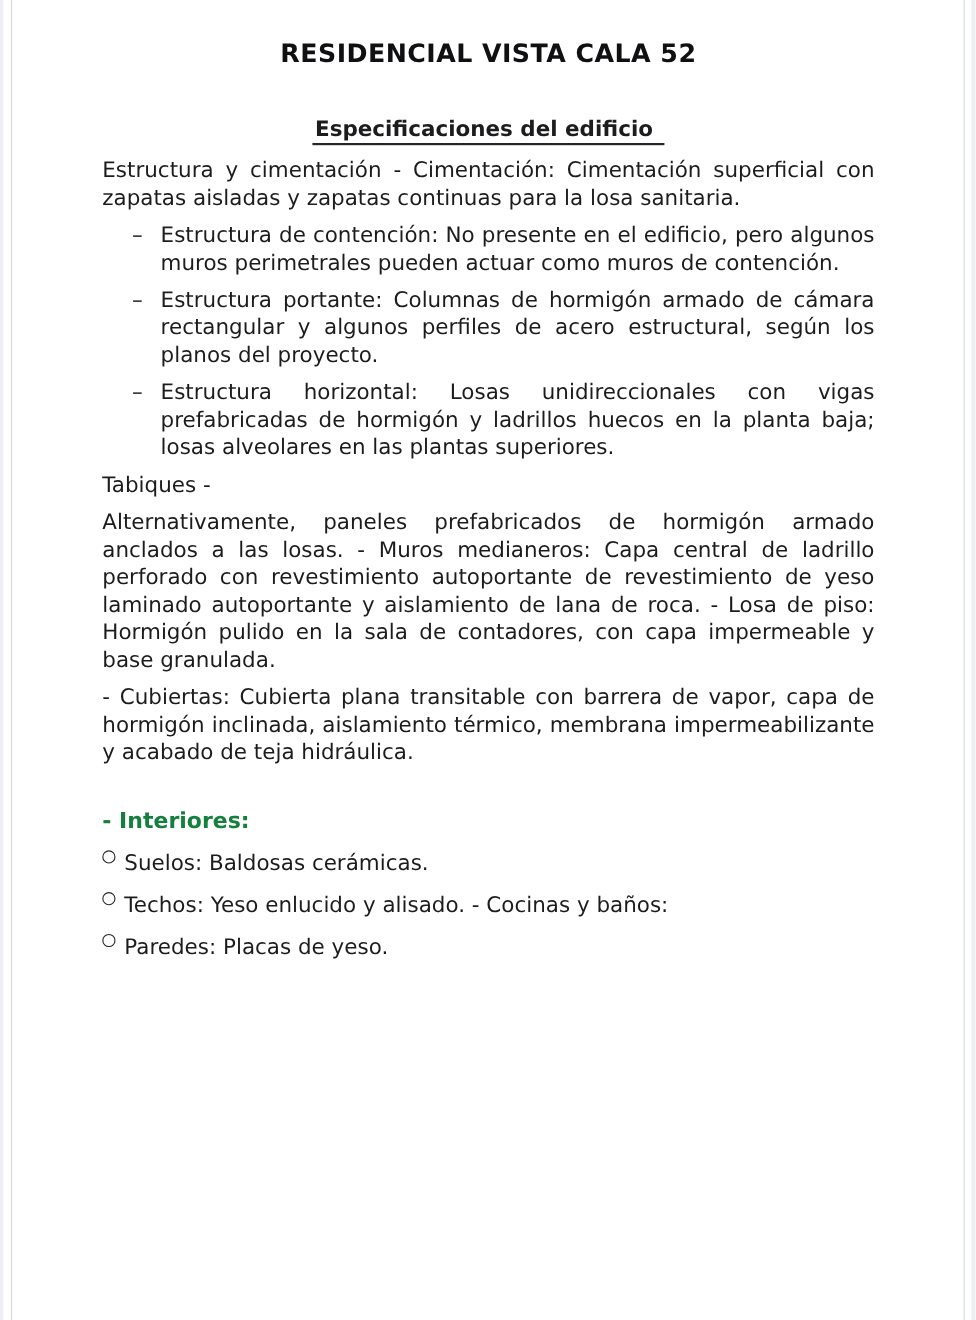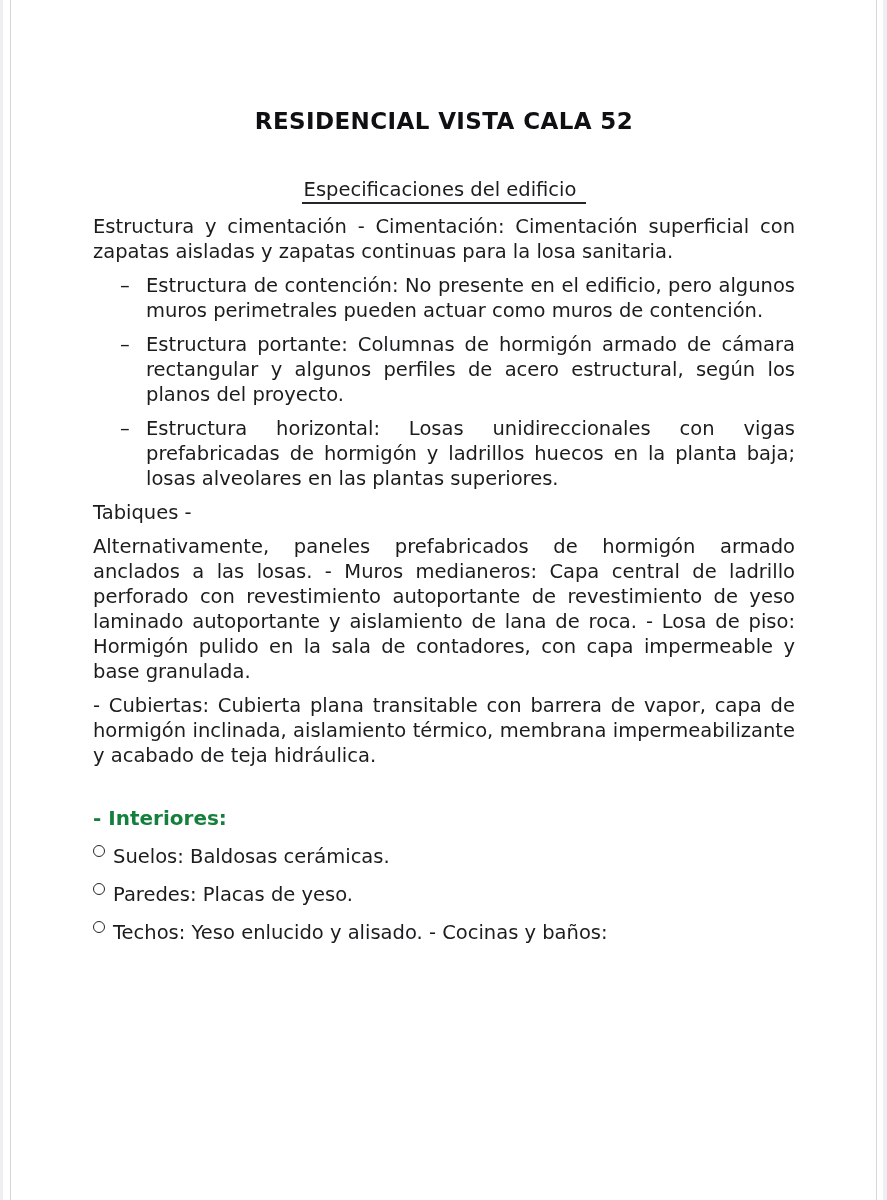--- a/index.html
+++ b/index.html
@@ -13,34 +13,34 @@
     color: #1c1c1e;
   }
   
   .edge-strip { position: absolute; top: 0; height: 100%; background: #edeff2; width: 3px; }
   .edge-strip.left  { left: 0; }
   .edge-strip.right { right: 0; width: 4px; }
   .edge-line { position: absolute; top: 0; height: 100%; width: 1px; background: #d5d7db; }
   .edge-line.left  { left: 10px; }
   .edge-line.right { right: 10px; }
 
-  .page { padding: 108px 92px 0 93px; }
+  .page { padding: 36px 92px 0 93px; }
 
   .doc-title {
     font-size: 23px;
     font-weight: bold;
     text-align: center;
     letter-spacing: 0.4px;
     color: #101012;
     margin: 0 0 43px 0;
     line-height: 27px;
   }
   .doc-subtitle {
     font-size: 19.5px;
-    font-weight: normal;
+    font-weight: bold;
     text-align: center;
     margin: 0 0 12px 0;
     line-height: 24px;
   }
   .doc-subtitle .underline {
     border-bottom: 2px solid #26262a;
     padding: 0 10px 1px 2px;
   }
 
   .para {
@@ -131,21 +131,21 @@
 
   <p class="interiors-heading">- Interiores:</p>
 
   <div>
     <div class="circle-item">
       <span class="circle-marker"></span>
       <span class="circle-text">Suelos: Baldosas cerámicas.</span>
     </div>
     <div class="circle-item">
       <span class="circle-marker"></span>
-      <span class="circle-text">Paredes: Placas de yeso.</span>
+      <span class="circle-text">Techos: Yeso enlucido y alisado. - Cocinas y baños:</span>
     </div>
     <div class="circle-item">
       <span class="circle-marker"></span>
-      <span class="circle-text">Techos: Yeso enlucido y alisado. - Cocinas y baños:</span>
+      <span class="circle-text">Paredes: Placas de yeso.</span>
     </div>
   </div>
 
 </main>
 
 </body></html>

